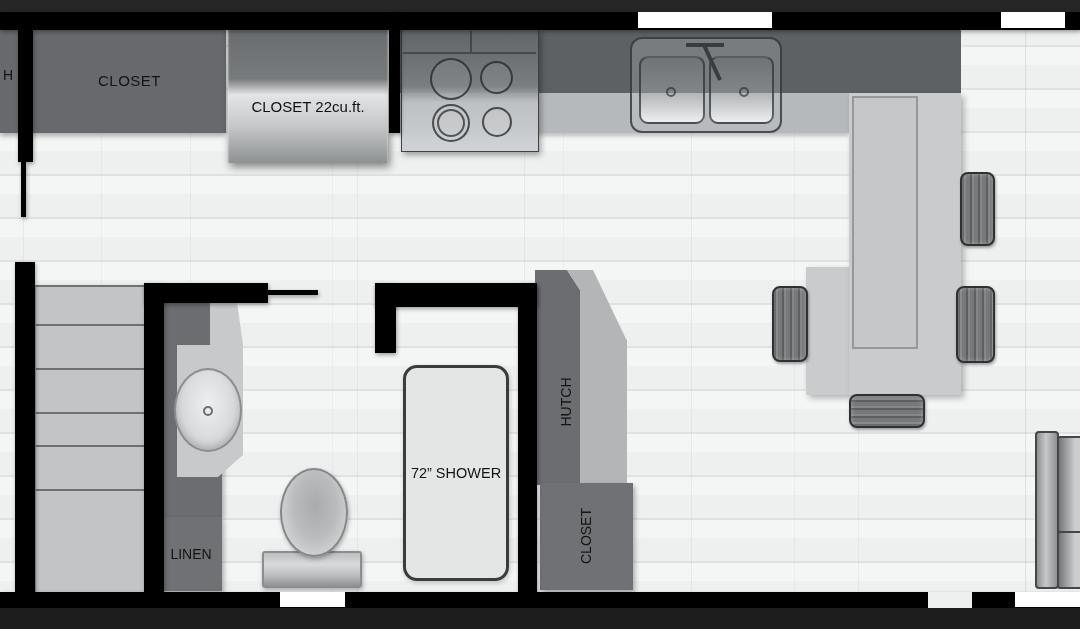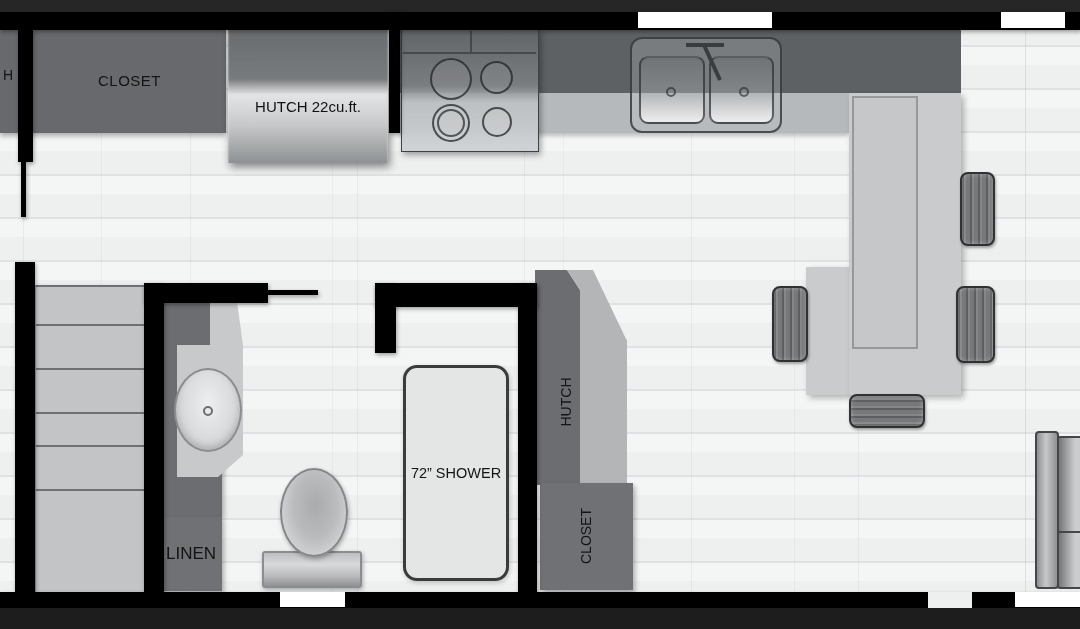--- a/index.html
+++ b/index.html
@@ -126,30 +126,30 @@
   <div class="abs drain" style="left:203px;top:406px;"></div>
 
   <div class="abs toilet-tank" style="left:262px;top:551px;width:96px;height:33px;"></div>
   <div class="abs toilet-bowl" style="left:280px;top:468px;width:64px;height:85px;"></div>
 
   <div class="abs shower" style="left:403px;top:365px;width:100px;height:210px;">
     <span class="lbl" style="font-size:14.5px;">72” SHOWER</span>
   </div>
 
   <div class="abs graybox" style="left:160px;top:517px;width:62px;height:74px;"></div>
-  <div class="abs lbl" style="left:160px;top:517px;width:62px;height:74px;font-size:17px;">LINEN</div>
+  <div class="abs lbl" style="left:160px;top:517px;width:62px;height:74px;font-size:14px;">LINEN</div>
 
   <div class="abs hutch-back" style="left:535px;top:270px;width:45px;height:215px;clip-path:polygon(0 0,32px 0,45px 20px,45px 215px,0 215px);"></div>
   <div class="abs hutch-front" style="left:567px;top:270px;width:60px;height:215px;clip-path:polygon(0 0,26px 0,60px 71px,60px 215px,13px 215px,13px 20px);"></div>
   <div class="abs lbl vlbl" style="left:501px;top:392px;width:130px;height:20px;font-size:14px;">HUTCH</div>
   <div class="abs graybox" style="left:540px;top:483px;width:93px;height:107px;"></div>
   <div class="abs lbl vlbl" style="left:521px;top:526px;width:130px;height:20px;font-size:14px;">CLOSET</div>
 
   <div class="abs fridge" style="left:228px;top:18px;width:160px;height:145px;"></div>
-  <div class="abs fridge-label" style="left:228px;top:95px;width:160px;height:22px;">HUTCH 22cu.ft.</div>
+  <div class="abs fridge-label" style="left:228px;top:95px;width:160px;height:22px;">CLOSET 22cu.ft.</div>
 
   <div class="abs stove" style="left:401px;top:29px;width:136px;height:121px;">
     <div class="abs stove-line" style="left:1px;top:22px;width:133px;height:2px;"></div>
     <div class="abs stove-line" style="left:68px;top:1px;width:2px;height:21px;"></div>
     <div class="abs burner" style="left:28px;top:28px;width:38px;height:38px;"></div>
     <div class="abs burner" style="left:78px;top:31px;width:29px;height:29px;"></div>
     <div class="abs burner" style="left:30px;top:74px;width:34px;height:34px;">
       <div class="abs burner-inner" style="left:3px;top:3px;width:24px;height:24px;"></div>
     </div>
     <div class="abs burner" style="left:80px;top:77px;width:26px;height:26px;"></div>

